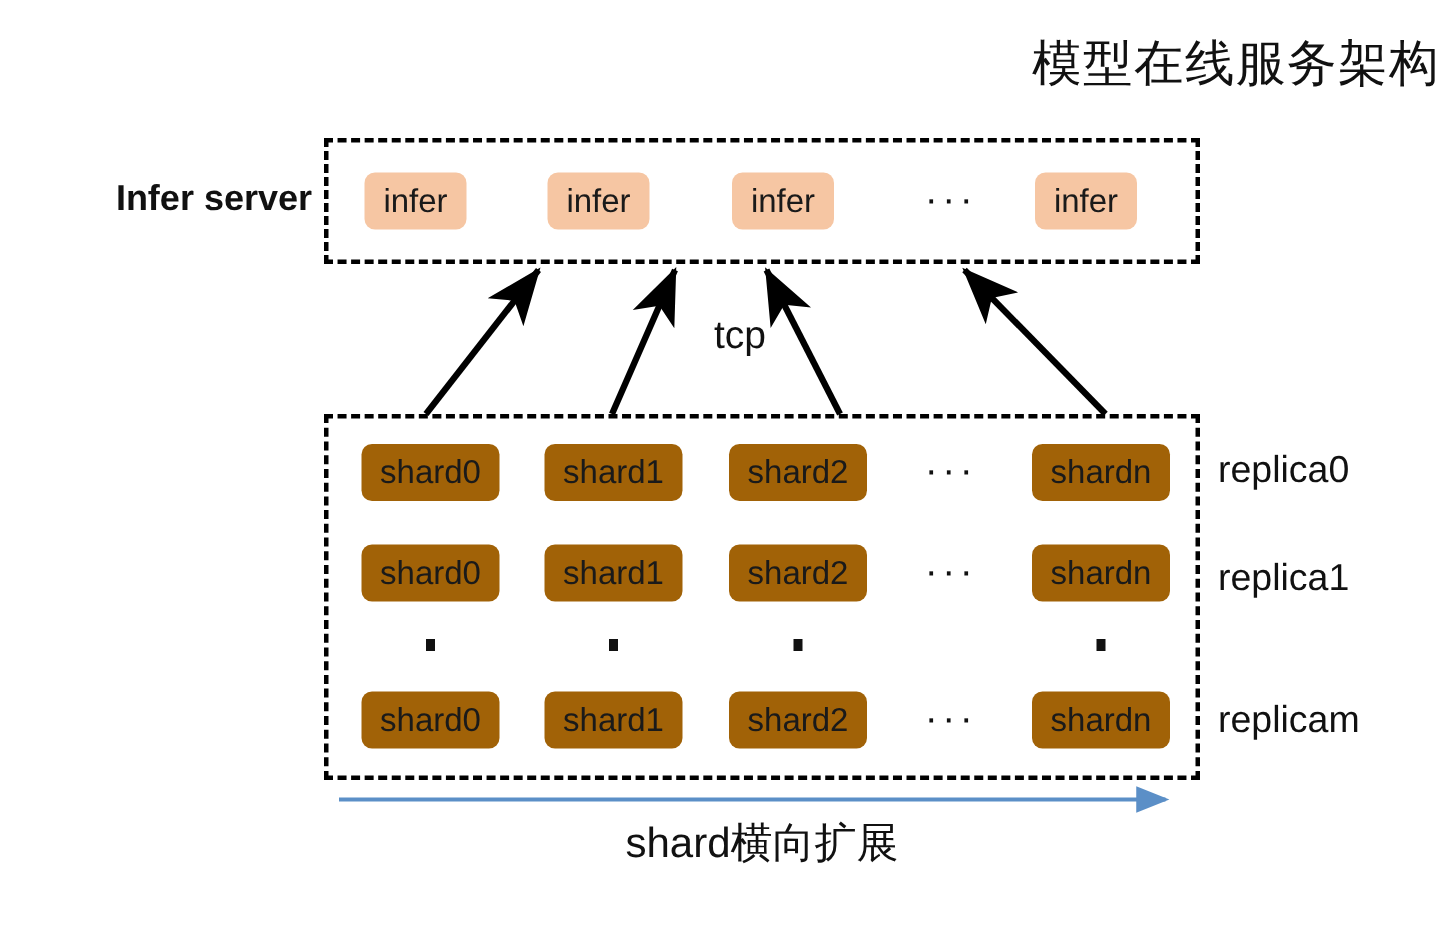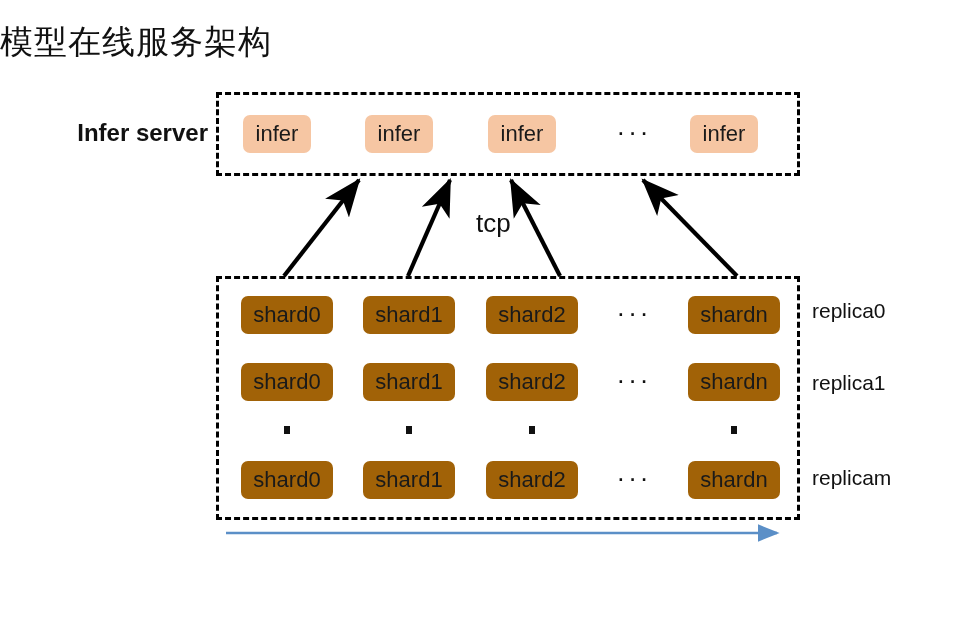--- a/index.html
+++ b/index.html
@@ -19,21 +19,21 @@
     width: 960px;
     height: 622px;
   }
 
   
   .title {
     position: absolute;
     left: 0;
     top: 20px;
     width: 960px;
-    text-align: left;
+    text-align: right;
     font-size: 33px;
     font-weight: 400;
     letter-spacing: 1px;
     color: #111;
   }
 
   
   .side-label {
     position: absolute;
     font-weight: bold;
@@ -110,21 +110,21 @@
     position: absolute;
     width: 6px;
     height: 8px;
     background: #111;
   }
 
   
   .replica-label {
     position: absolute;
     left: 812px;
-    font-size: 21px;
+    font-size: 25px;
     color: #111;
     white-space: nowrap;
   }
 
   
   #tcp-label {
     position: absolute;
     left: 476px;
     top: 208px;
     font-size: 26px;
@@ -194,20 +194,21 @@
   <div class="pip" style="left:529px; top:426px;"></div>
   <div class="pip" style="left:731px; top:426px;"></div>
 
   <div class="chip chip-shard" style="left:241px; top:461px;">shard0</div>
   <div class="chip chip-shard" style="left:363px; top:461px;">shard1</div>
   <div class="chip chip-shard" style="left:486px; top:461px;">shard2</div>
   <div class="ellipsis-h" style="left:606px; top:461px;">···</div>
   <div class="chip chip-shard" style="left:688px; top:461px;">shardn</div>
   <div class="replica-label" style="top:466px;">replicam</div>
 
+  <div id="scale-caption">shard横向扩展</div>
 
   <svg id="overlay" viewBox="0 0 960 622">
     <defs>
       <marker id="arrowBlack" markerWidth="10" markerHeight="10" refX="8.5" refY="4" orient="auto" markerUnits="strokeWidth">
         <path d="M0,0.4 L9,4 L0,7.6 L2.3,4 Z" fill="#000000"></path>
       </marker>
       <marker id="arrowBlue" markerWidth="9" markerHeight="9" refX="7.5" refY="3.6" orient="auto" markerUnits="strokeWidth">
         <path d="M0,0.2 L8.5,3.6 L0,7 Z" fill="#5b8fc7"></path>
       </marker>
     </defs>

